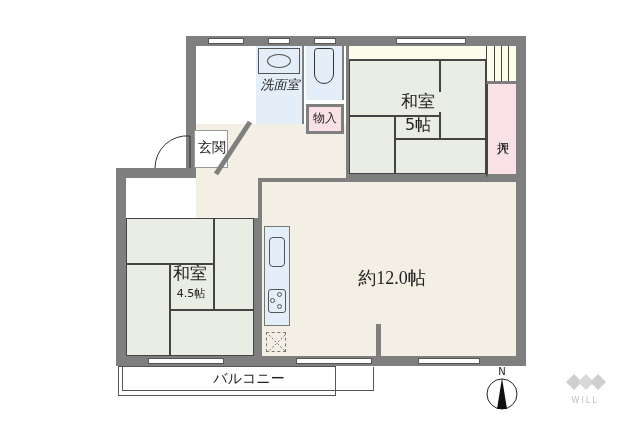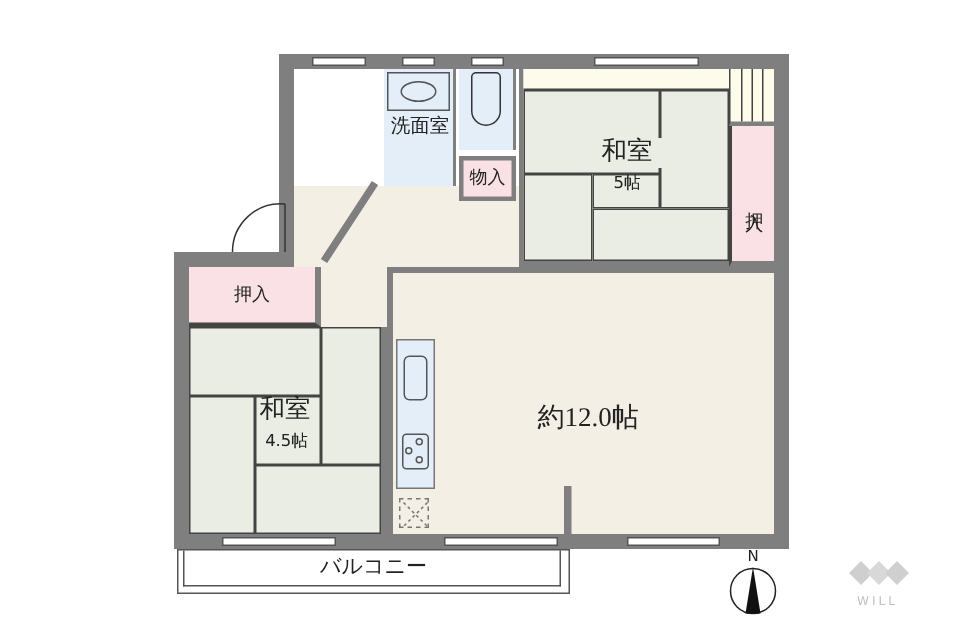--- a/index.html
+++ b/index.html
@@ -23,69 +23,69 @@
   <div class="wall" style="left:516px;top:36px;width:10px;height:330px;"></div>
 
   <div class="wall" style="left:116px;top:168px;width:105px;height:10px;"></div>
   <div class="wall" style="left:116px;top:168px;width:10px;height:198px;"></div>
 
   <div class="wall" style="left:116px;top:356px;width:410px;height:10px;"></div>
 
   <div class="room" style="left:196px;top:124px;width:150px;height:94px;background:#f4efe4;"></div>
 
 
-  <div class="room" style="left:256px;top:46px;width:48px;height:78px;background:#e3eef9;border-right:2px solid #7f7f7f;">
+  <div class="room" style="left:256px;top:46px;width:48px;height:78px;background:#e3eef9;border-right:2px solid #7f7f7f;font-style:italic;">
     <div class="abs" style="left:2px;top:2px;width:42px;height:26px;border:1px solid #555;background:#e3eef9;">
       <div class="abs" style="left:8px;top:5px;width:24px;height:14px;border:1.5px solid #555;border-radius:50%;"></div>
     </div>
     <div class="label" style="left:0;top:32px;width:48px;font-size:13px;">洗面室</div>
   </div>
 
   <div class="room" style="left:306px;top:46px;width:38px;height:54px;background:#e3eef9;border-right:2px solid #7f7f7f;">
     <div class="abs" style="left:8px;top:2px;width:20px;height:36px;border:1.5px solid #333;border-radius:4px 4px 12px 12px;"></div>
   </div>
 
   <div class="room" style="left:306px;top:104px;width:38px;height:30px;background:#f9e1e6;border:3px solid #7f7f7f;">
     <div class="label" style="left:0;top:5px;width:32px;font-size:12px;font-family:Liberation Serif, serif;">物入</div>
   </div>
 
+  <div class="room" style="left:194px;top:130px;width:34px;height:38px;background:#fff;border:1px solid #999;">
+    <div class="label" style="left:0;top:8px;width:34px;font-size:14px;">玄関</div>
+  </div>
   <svg style="left:150px;top:130px;" width="50" height="40">
     <path d="M5 38 A32 32 0 0 1 40 6" fill="none" stroke="#333" stroke-width="1"></path>
     <line x1="40" y1="6" x2="40" y2="38" stroke="#333" stroke-width="1"></line>
   </svg>
   <svg style="left:210px;top:120px;" width="50" height="60">
     <line x1="40" y1="2" x2="6" y2="54" stroke="#7f7f7f" stroke-width="5"></line>
   </svg>
 
   <div class="room" style="left:346px;top:46px;width:140px;height:132px;background:#e9ede3;border-left:3px solid #7f7f7f;border-bottom:4px solid #7f7f7f;">
     <div class="abs" style="left:0;top:0;width:137px;height:14px;background:#fdfbe9;border-bottom:1px solid #444;"></div>
     <div class="tatami" style="left:0;top:14px;width:91px;height:56px;"></div>
     <div class="tatami" style="left:91px;top:14px;width:46px;height:79px;"></div>
     <div class="tatami" style="left:0;top:70px;width:46px;height:58px;"></div>
     <div class="tatami" style="left:46px;top:70px;width:45px;height:23px;"></div>
     <div class="tatami" style="left:46px;top:93px;width:91px;height:35px;"></div>
     <div class="label" style="left:44px;top:46px;width:50px;font-size:17px;background:#e9ede3;">和室</div>
-    <div class="label" style="left:44px;top:70px;width:50px;font-size:11px;">5帖</div>
+    <div class="label" style="left:44px;top:70px;width:50px;font-size:16px;">5帖</div>
   </div>
 
   <div class="room" style="left:486px;top:46px;width:30px;height:38px;background:#fdfbe9;border-bottom:3px solid #7f7f7f;border-left:1px solid #444;">
     <div class="abs" style="left:7px;top:0;width:1px;height:35px;background:#444;"></div>
     <div class="abs" style="left:14px;top:0;width:1px;height:35px;background:#444;"></div>
     <div class="abs" style="left:21px;top:0;width:1px;height:35px;background:#444;"></div>
   </div>
 
   <div class="room" style="left:486px;top:84px;width:30px;height:94px;background:#f9e1e6;border-left:2px solid #444;border-bottom:4px solid #7f7f7f;">
     <div class="label" style="left:4px;top:38px;width:20px;font-size:12px;">
       <span style="writing-mode:vertical-rl;">押入</span>
     </div>
   </div>
 
-  <div class="room" style="left:126px;top:178px;width:88px;height:40px;background:#f9e1e6;border-bottom:3px solid #444;border-right:4px solid #7f7f7f;">
-    <div class="label" style="left:0;top:12px;width:84px;font-size:12px;">押入</div>
-  </div>
 
   <div class="room" style="left:126px;top:218px;width:132px;height:138px;background:#e9ede3;border-right:4px solid #7f7f7f;">
     <div class="tatami" style="left:0;top:0;width:88px;height:46px;"></div>
     <div class="tatami" style="left:88px;top:0;width:40px;height:92px;"></div>
     <div class="tatami" style="left:0;top:46px;width:44px;height:92px;"></div>
     <div class="tatami" style="left:44px;top:46px;width:44px;height:46px;"></div>
     <div class="tatami" style="left:44px;top:92px;width:84px;height:46px;"></div>
     <div class="label" style="left:36px;top:46px;width:56px;font-size:17px;">和室</div>
     <div class="label" style="left:30px;top:70px;width:70px;font-size:11px;">4.5帖</div>
   </div>
@@ -113,21 +113,21 @@
 
   <div class="win" style="left:208px;top:38px;width:36px;height:6px;"></div>
   <div class="win" style="left:268px;top:38px;width:22px;height:6px;"></div>
   <div class="win" style="left:314px;top:38px;width:22px;height:6px;"></div>
   <div class="win" style="left:396px;top:38px;width:70px;height:6px;"></div>
 
   <div class="win" style="left:148px;top:358px;width:76px;height:6px;"></div>
   <div class="win" style="left:296px;top:358px;width:76px;height:6px;"></div>
   <div class="win" style="left:418px;top:358px;width:62px;height:6px;"></div>
 
-  <div class="abs" style="left:118px;top:366px;width:262px;height:30px;border:1.5px solid #555;background:#fff;">
+  <div class="abs" style="left:118px;top:366px;width:218px;height:30px;border:1.5px solid #555;background:#fff;">
     <div class="abs" style="left:3px;top:0;width:252px;height:24px;border:1px solid #555;border-top:none;"></div>
     <div class="label" style="left:60px;top:3px;width:140px;font-size:14px;">バルコニー</div>
   </div>
 
   <div class="abs" style="left:484px;top:366px;width:36px;height:46px;">
     <div class="label" style="left:0;top:0;width:36px;font-size:10px;">N</div>
     <svg style="left:0;top:10px;" width="36" height="36">
       <circle cx="18" cy="18" r="15" fill="#fff" stroke="#222" stroke-width="1"></circle>
       <polygon points="18,2 13,33 23,33" fill="#111"></polygon>
     </svg>

